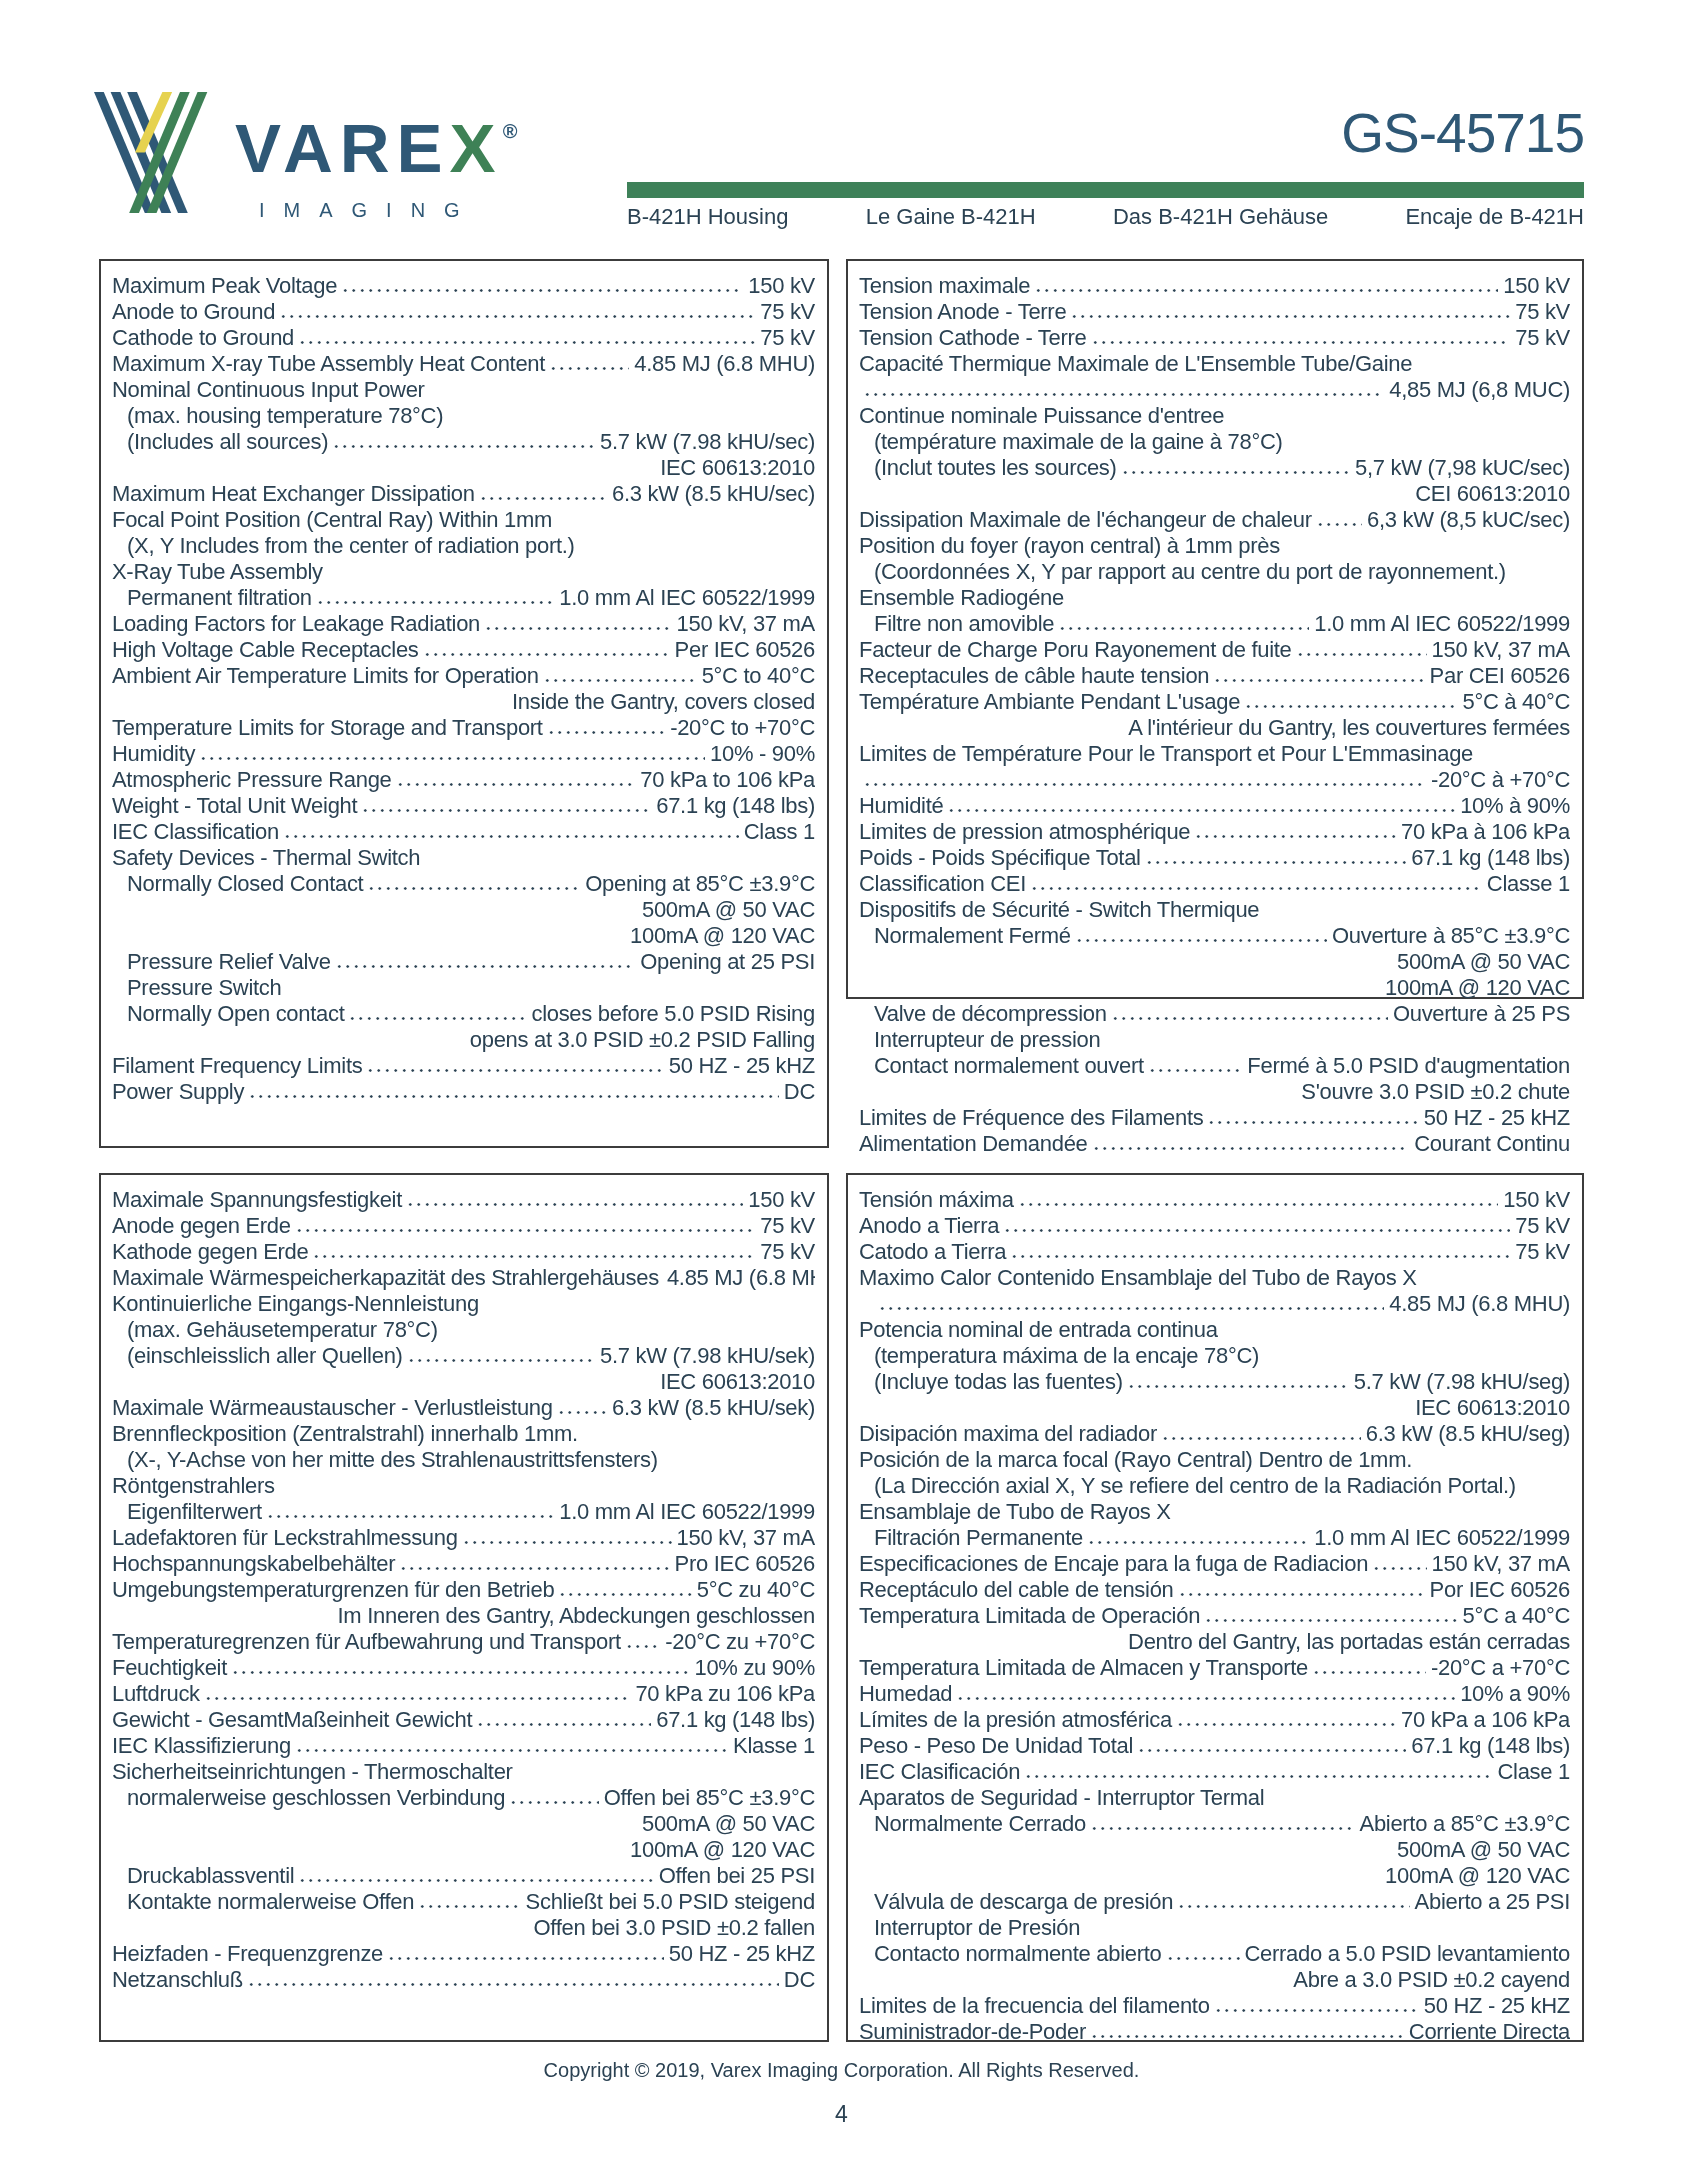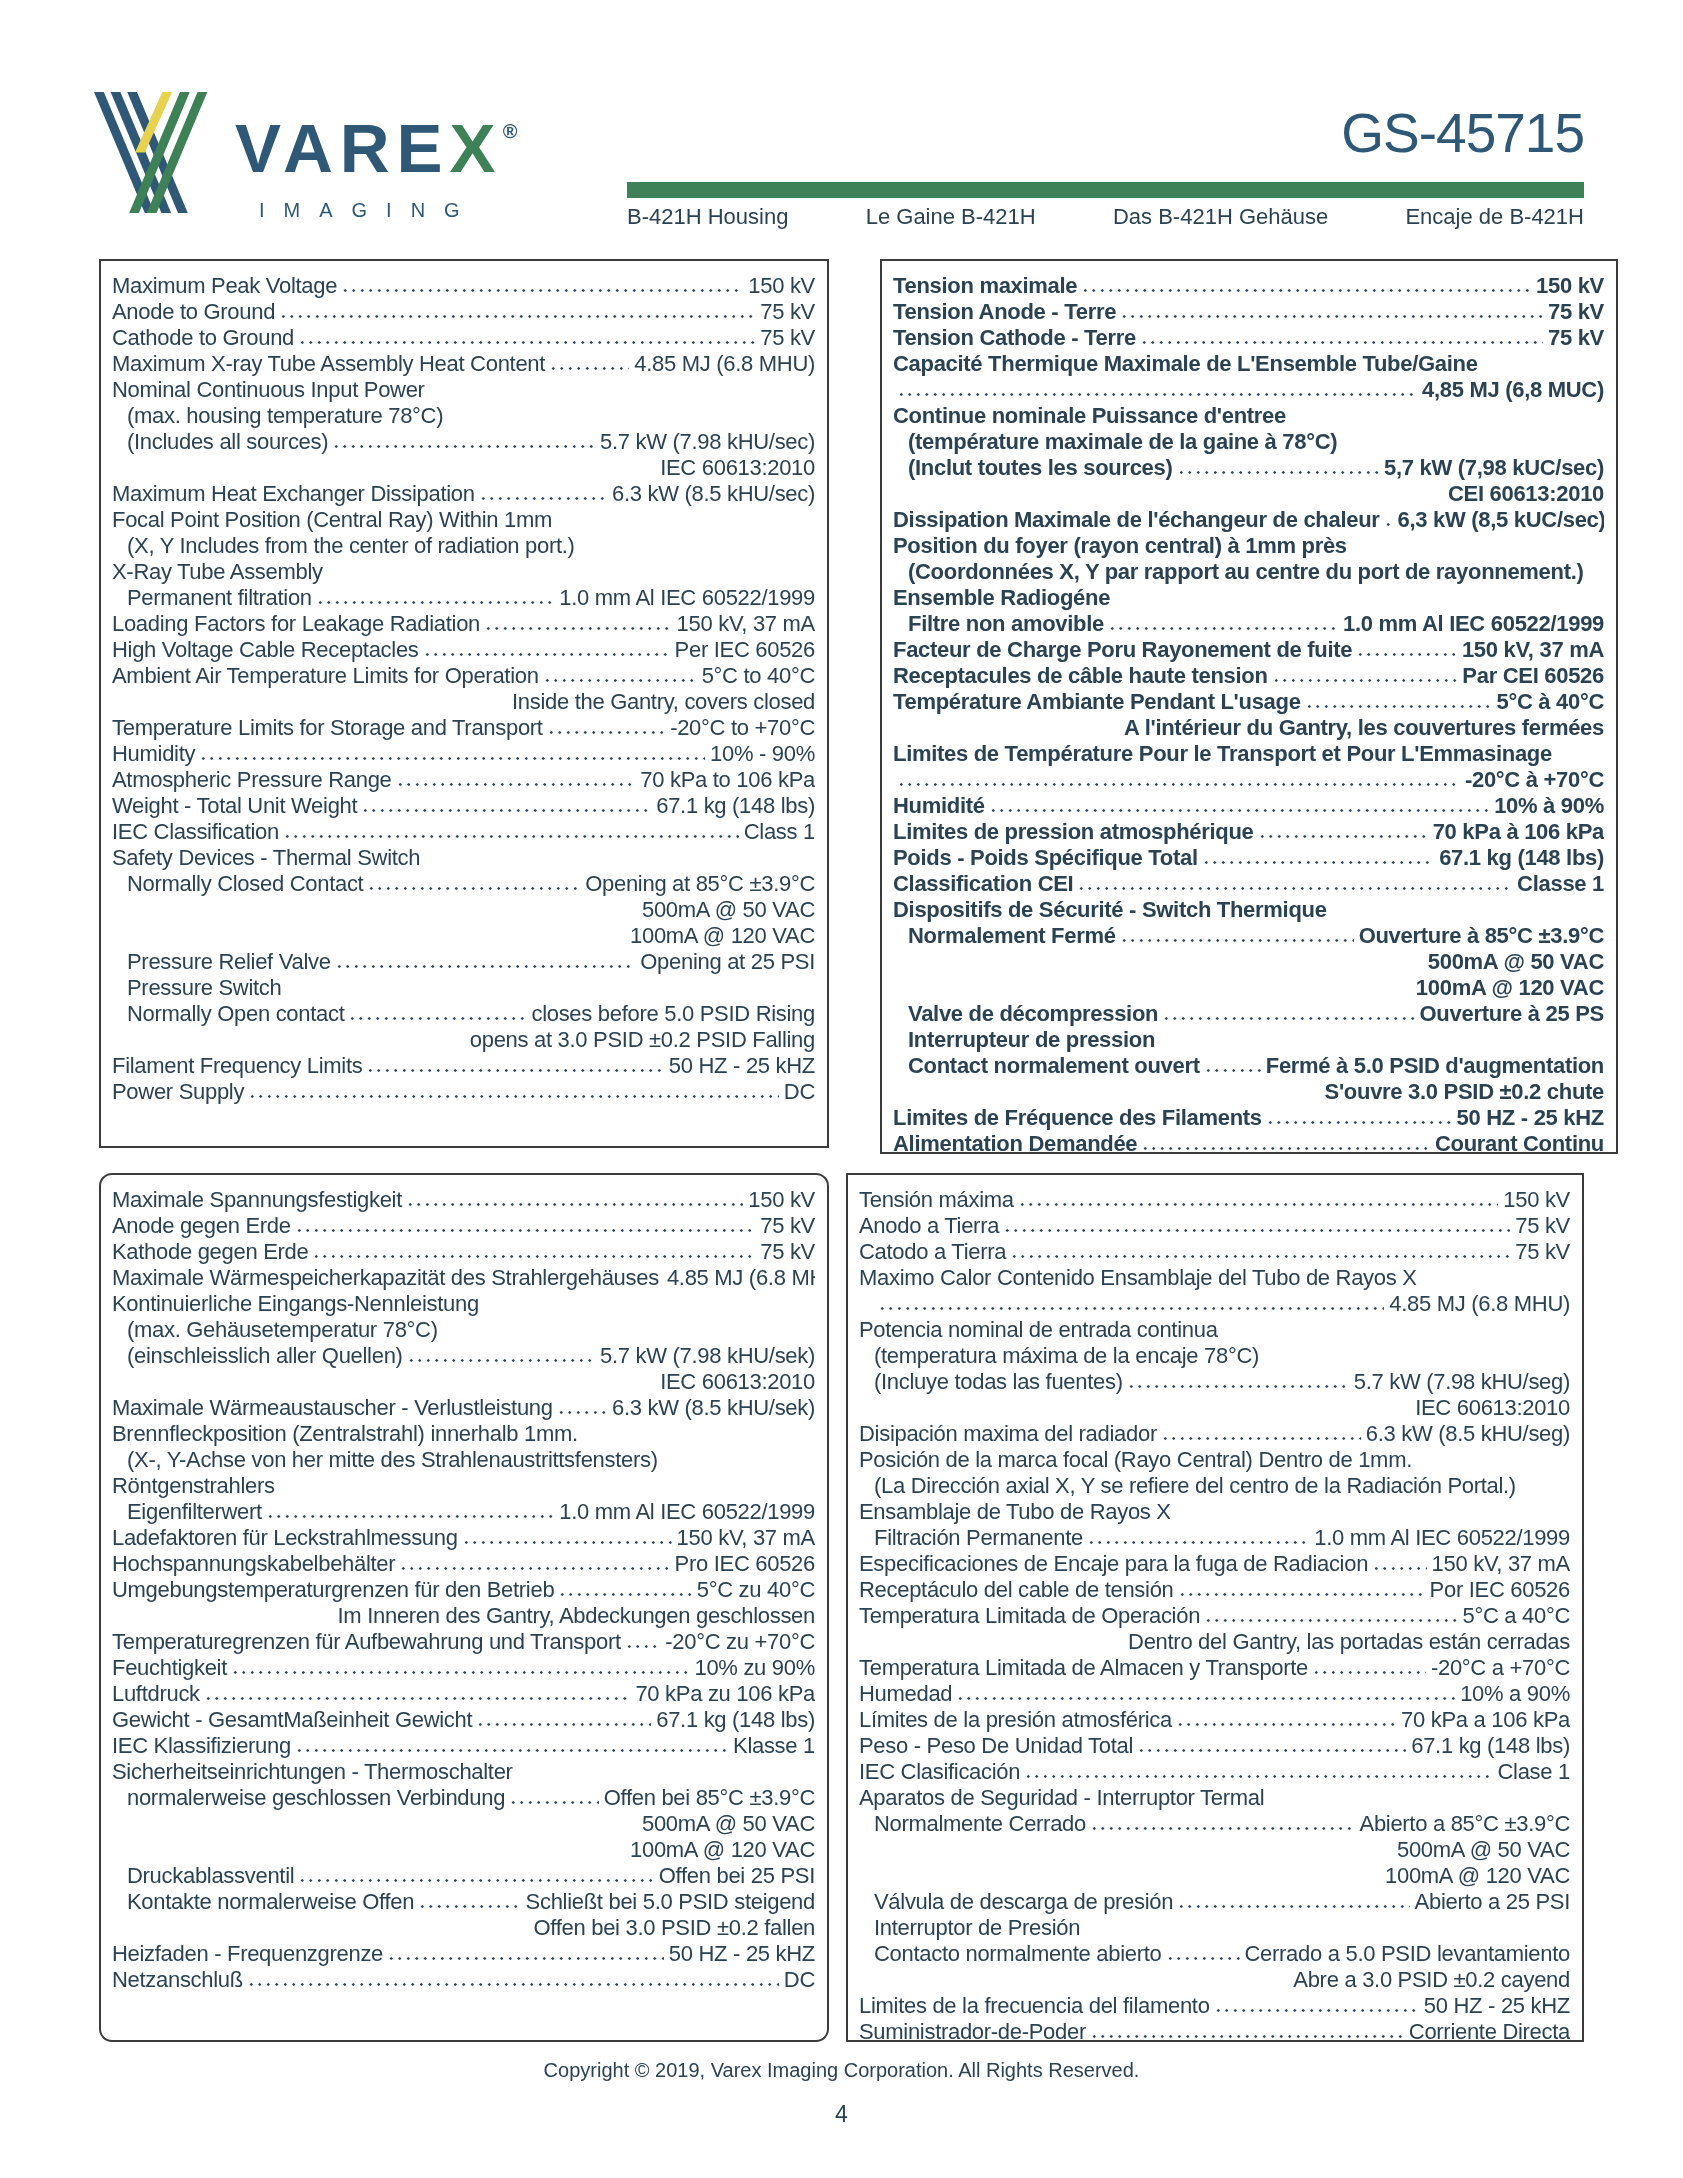--- a/index.html
+++ b/index.html
@@ -33,22 +33,22 @@
     font-size:22px;color:#2b4253;gap:20px;
   }
   
   .panel{
     position:absolute;box-sizing:border-box;background:#fff;
     border:2px solid #3c3c3c;
     padding:12px 12px 8px 11px;
     font-size:22px;letter-spacing:-0.3px;color:#2b4253;
   }
   #panel-en{left:99px;top:259px;width:730px;height:889px;}
-  #panel-fr{left:880px;top:259px;width:738px;height:895px;font-weight:bold;}
-  #panel-de{left:99px;top:1173px;width:730px;height:869px;border-radius:13px;}
+  #panel-fr{left:846px;top:259px;width:738px;height:740px;}
+  #panel-de{left:99px;top:1173px;width:730px;height:869px;}
   #panel-es{left:846px;top:1173px;width:738px;height:869px;}
   .row{display:flex;align-items:baseline;line-height:26px;white-space:nowrap;overflow:hidden;}
   .row.ind{padding-left:15px;}
   .lbl{flex:0 0 auto;}
   .val{flex:0 0 auto;margin-left:2px;}
   .leader{
     flex:1 1 auto;min-width:10px;margin:0 3px;align-self:stretch;
     background-image:radial-gradient(circle,#2b4253 1.3px,rgba(0,0,0,0) 1.4px);
     background-size:8.5px 5px;background-repeat:repeat-x;
     background-position:left 1px bottom 6px;

